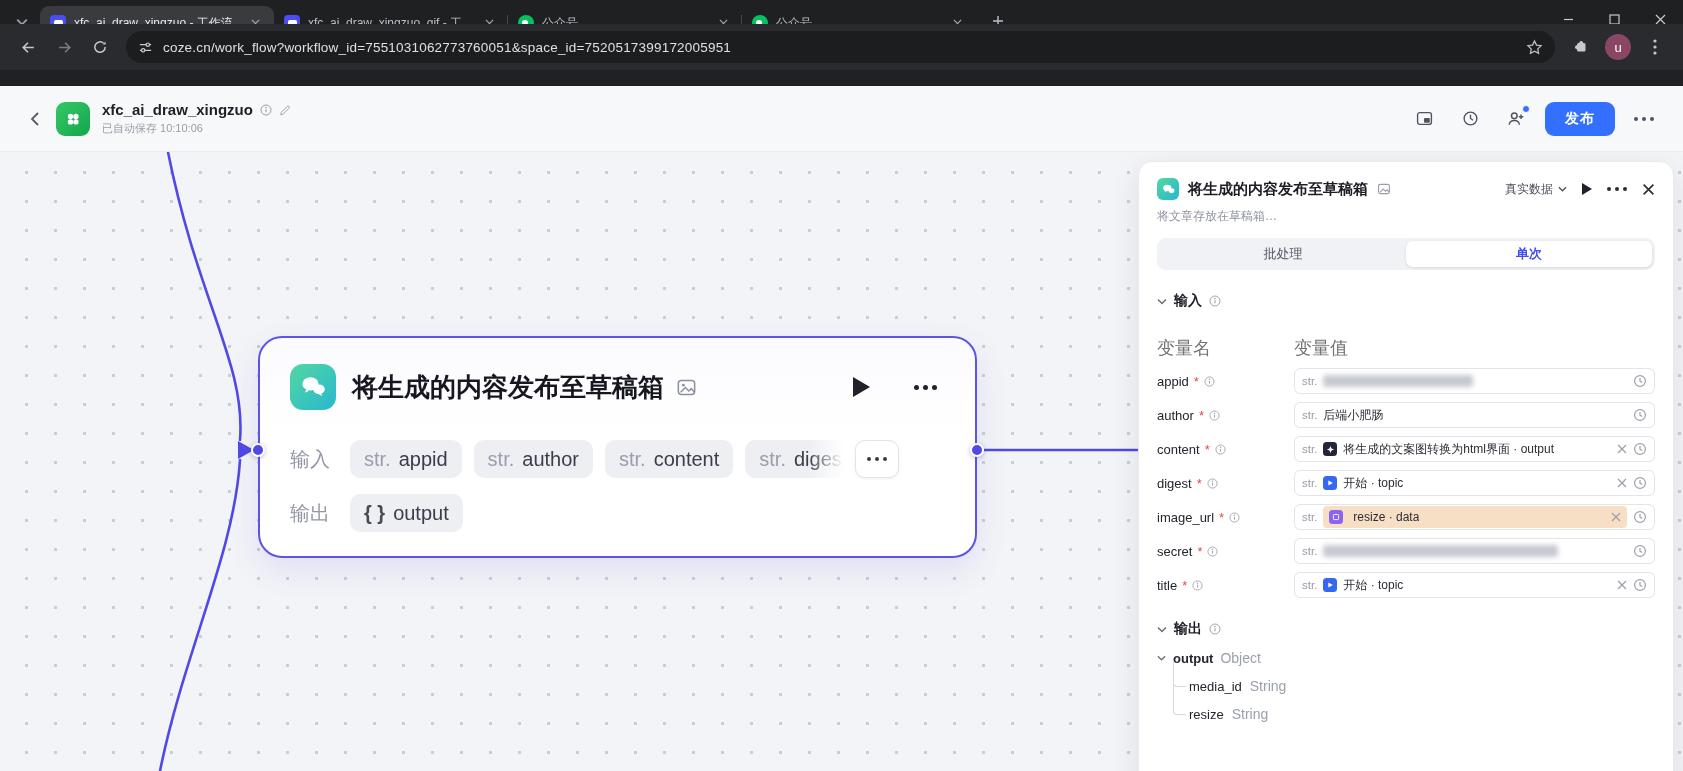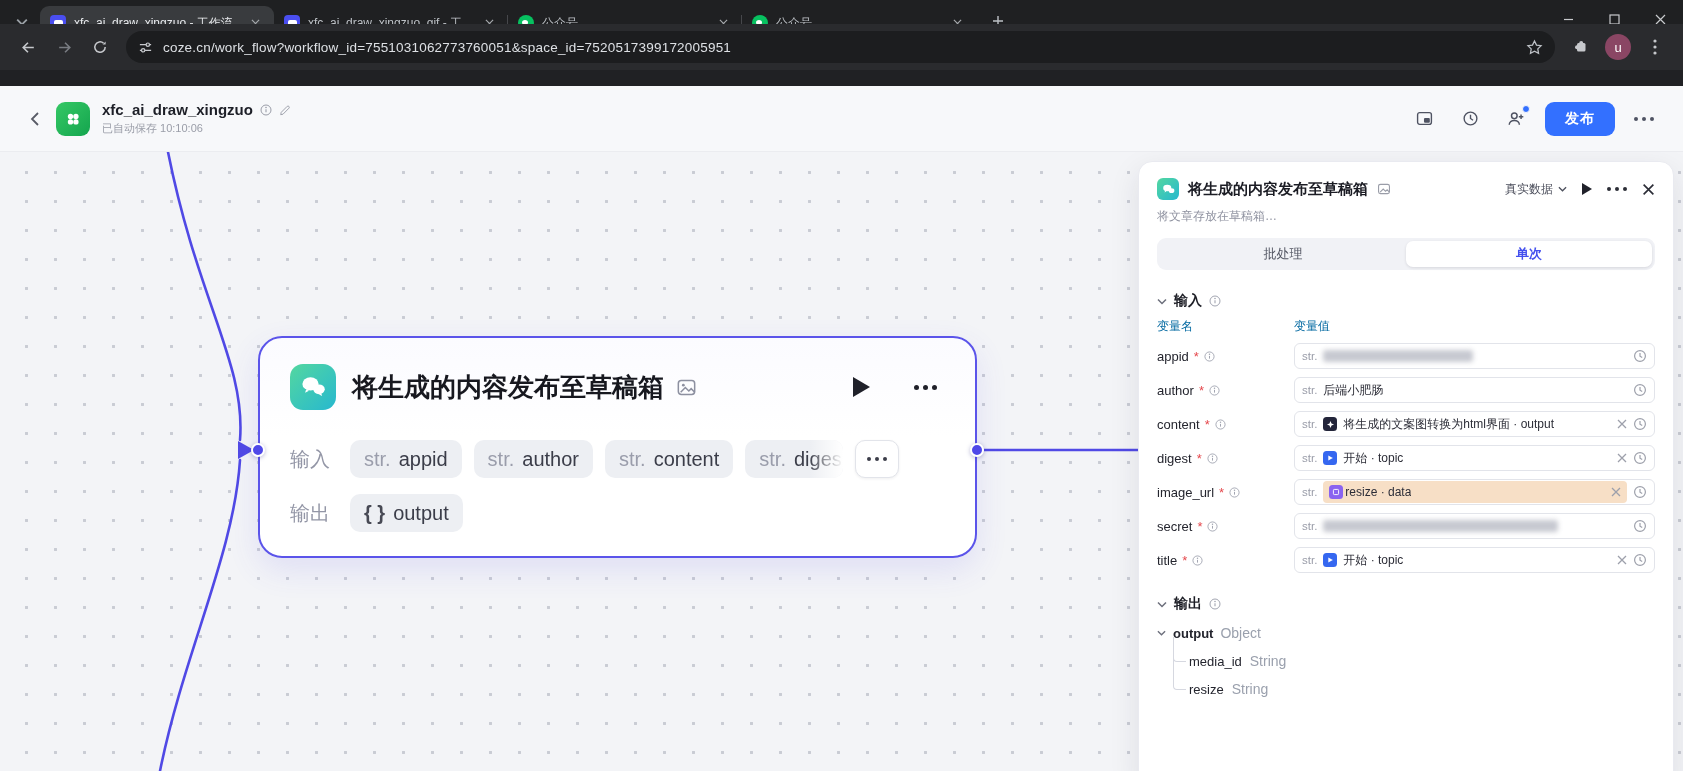--- a/index.html
+++ b/index.html
@@ -82,37 +82,37 @@
   .p-mode{display:flex;align-items:center;gap:5px;font-size:12px;color:#4c4f5c}
   .p-act{color:#2b2d36;display:flex;align-items:center}
   .tri-s{width:0;height:0;border-left:10px solid #20212a;border-top:6px solid transparent;border-bottom:6px solid transparent}
   .p-desc{margin-top:8px;font-size:12px;color:#8f92a0;line-height:17px}
   .seg{margin-top:13px;height:32px;background:#f1f2f6;border-radius:9px;display:flex;padding:3px}
   .seg-item{flex:1;display:flex;align-items:center;justify-content:center;font-size:13px;color:#515461;border-radius:7px}
   .seg-item.active{background:#fff;color:#4450ee;font-weight:700;box-shadow:0 1px 3px rgba(25,28,40,.12)}
   .sec-hdr{margin-top:22px;display:flex;align-items:center;gap:7px;font-size:14px;font-weight:700;color:#1b1c24}
   .chev{color:#6c6f7c;display:flex}
   .i-info{color:#a2a5b1;display:flex}
-  .cols{margin-top:8px;display:flex;font-size:12px;color:#0369a1}
+  .cols{margin-top:26px;display:flex;font-size:18px;color:#737373}
   .cols .c1{width:137px}
   .vrow{display:flex;align-items:center;margin-top:8px;height:26px}
   .vname{width:137px;font-size:13px;color:#24252e;display:flex;align-items:center;gap:5px;flex:none}
   .req{color:#e5484d}
   .vbox{flex:1;height:26px;border:1px solid #e2e4ea;border-radius:6px;display:flex;align-items:center;padding:0 7px;gap:6px;background:#fff;font-size:12px;color:#2c2d37;min-width:0}
   .vtype{color:#9a9da9;font-size:11.5px;flex:none}
   .vicon{width:14px;height:14px;border-radius:3.5px;flex:none;display:flex;align-items:center;justify-content:center}
   .vicon.start{background:#3567f0}
   .vicon.dark{background:#23253a}
   .vicon.resize{background:#8a63f0}
   .vtext{white-space:nowrap;overflow:hidden;text-overflow:ellipsis;min-width:0}
   .vspace{flex:1 0 4px}
   .vx,.vclock{color:#9da0ab;flex:none;display:flex;align-items:center}
   .redact{height:12px;border-radius:3px;background:#c7c9d1;filter:blur(2.5px);flex:none}
   .r1{width:150px}.r2{width:235px}
-  .hl{flex:1;display:flex;align-items:center;gap:2px;background:#f7dfc6;border-radius:4px;height:22px;padding:0 6px;min-width:0}
+  .hl{flex:1;display:flex;align-items:center;gap:10px;background:#f7dfc6;border-radius:4px;height:22px;padding:0 6px;min-width:0}
   .tree{margin-top:12px}
   .t-root{display:flex;align-items:center;gap:7px;font-size:13px;color:#24252e;font-weight:700}
   .t-type{font-size:14px;color:#9aa0ad;font-weight:400}
   .t-child{position:relative;margin-left:32px;margin-top:12px;display:flex;align-items:center;gap:8px;font-size:13px;color:#24252e}
   .t-child::before{content:"";position:absolute;left:-16px;top:-16px;width:12px;height:24px;border-left:1px solid #d6d8e0;border-bottom:1px solid #d6d8e0;border-radius:0 0 0 4px}
   .t-child.second::before{top:-42px;height:50px}
   svg{display:block}
 </style>
 </head>
 <body>

